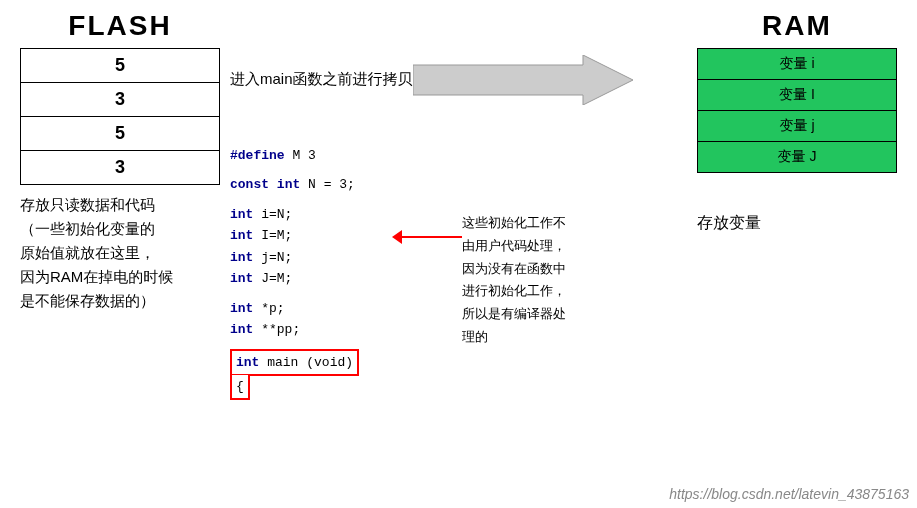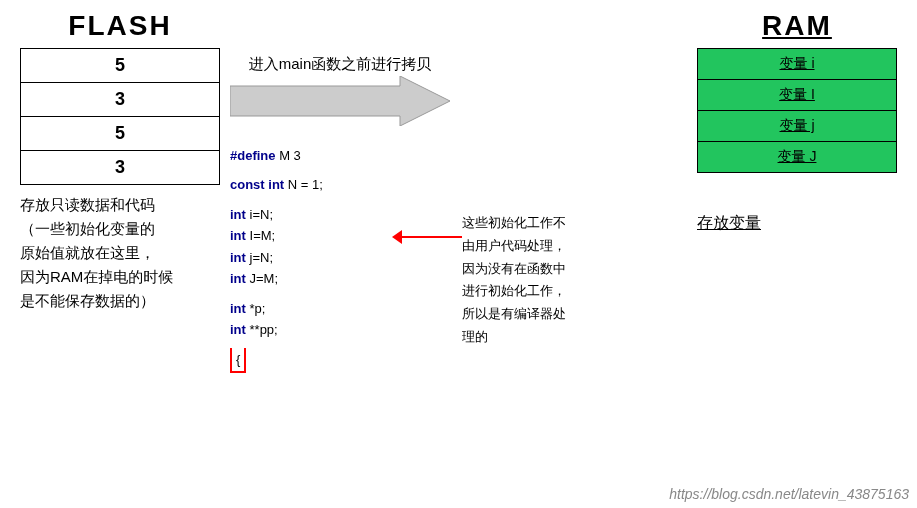--- a/index.html
+++ b/index.html
@@ -58,21 +58,20 @@
       line-height: 1.6;
       text-align: left;
     }
 
     
     .ram-section {
       position: absolute;
       right: 20px;
       top: 10px;
       width: 200px;
-      text-decoration: underline;
     }
 
     .ram-title {
       text-align: center;
       font-size: 28px;
       font-weight: bold;
       color: #000;
       margin-bottom: 6px;
       letter-spacing: 2px;
     }
@@ -89,21 +88,21 @@
       padding: 6px 0;
       background: #22c55e;
     }
 
     
     .code-section {
       position: absolute;
       left: 230px;
       top: 145px;
       width: 240px;
-      font-family: Liberation Sans, sans-serif;
+      font-family: Liberation Mono, monospace;
       font-size: 13px;
       line-height: 1.65;
       color: #000;
     }
 
     .code-section .kw { color: #00008b; font-weight: bold; }
   </style>
 </head>
 <body>
 
@@ -125,21 +124,21 @@
       <tr>
         <td>3</td>
       </tr>
     </tbody>
       </table>
     <div class="flash-desc">
       存放只读数据和代码<br>（一些初始化变量的<br>原始值就放在这里，<br>因为RAM在掉电的时候<br>是不能保存数据的）
     </div>
   </div>
 
-  <div style="position:absolute; left:230px; top:55px; display:flex; flex-direction:column; align-items:center;">
+  <div style="position:absolute; left:230px; top:55px; display:flex; flex-direction:row; align-items:center;">
     <div style="font-size:15px; color:#000; white-space:nowrap; margin-bottom:2px;">进入main函数之前进行拷贝</div>
     <svg width="220" height="50" viewBox="0 0 220 50">
 
       <polygon points="0,10 170,10 170,0 220,25 170,50 170,40 0,40" fill="#ccc" stroke="#999" stroke-width="1"></polygon>
     </svg>
   </div>
 
   <div class="ram-section">
     <div class="ram-title">RAM</div>
     <table class="ram-table">
@@ -164,21 +163,21 @@
   <div class="code-section">
     <div>
       <span class="kw">#define</span>
       <span> M 3</span>
     </div>
     <div style="height:8px;"></div>
     <div>
       <span class="kw">const</span>
       <span> </span>
       <span class="kw">int</span>
-      <span> N = 1;</span>
+      <span> N = 3;</span>
     </div>
     <div style="height:8px;"></div>
     <div>
       <span class="kw">int</span>
       <span> i=N;</span>
     </div>
     <div>
       <span class="kw">int</span>
       <span> I=M;</span>
     </div>
@@ -193,20 +192,26 @@
     <div style="height:8px;"></div>
     <div>
       <span class="kw">int</span>
       <span> *p;</span>
     </div>
     <div>
       <span class="kw">int</span>
       <span> **pp;</span>
     </div>
     <div style="height:8px;"></div>
+    <div>
+      <span style="display:inline-block; border:2px solid red; padding:1px 4px; background:#fff;">
+        <span class="kw">int</span>
+        <span> main (void)</span>
+      </span>
+    </div>
     <div>
       <span style="display:inline-block; border-left:2px solid red; border-right:2px solid red; border-bottom:2px solid red; padding:1px 4px; background:#fff; margin-top:-2px;">
         <span>{</span>
       </span>
     </div>
   </div>
 
   <div style="position:absolute; left:462px; top:200px; width:215px;margin-top:12px;">
 
     <svg style="position:absolute; left:-70px; top:10px;" width="75" height="30" viewBox="0 0 75 30">

